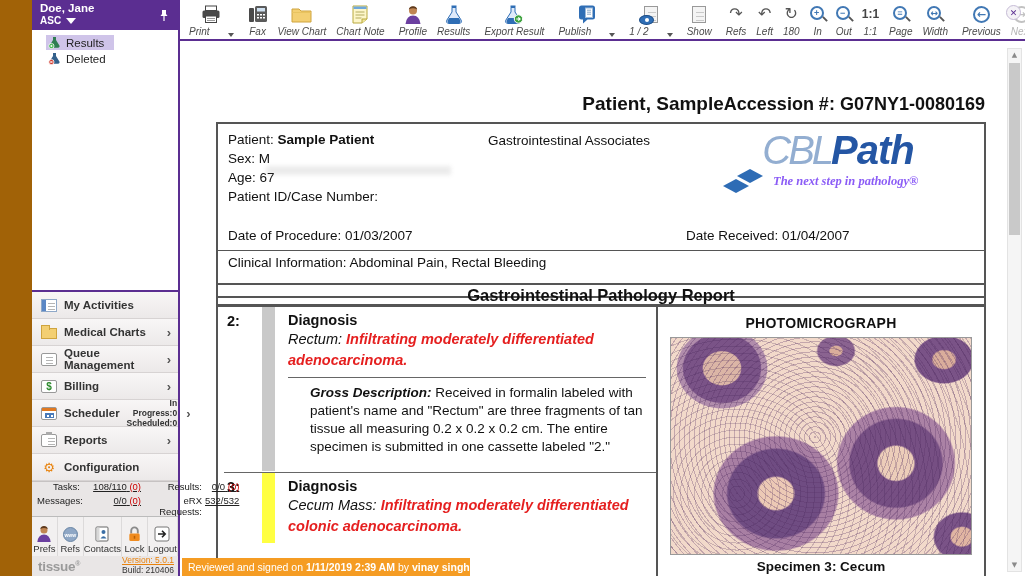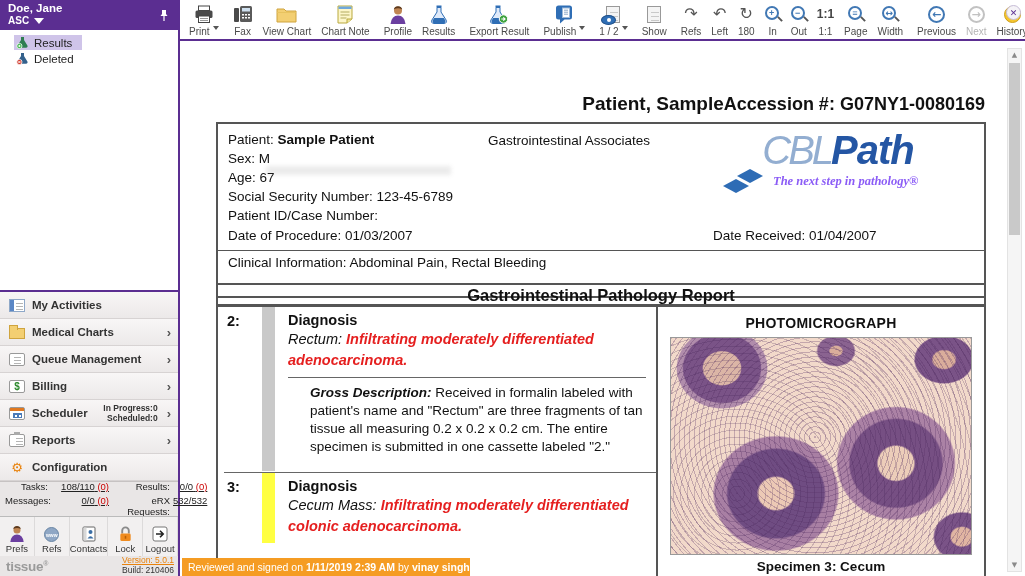--- a/index.html
+++ b/index.html
@@ -1,22 +1,22 @@
 <!DOCTYPE html>
 <html><head>
 <meta charset="utf-8">
 <style>
   * { box-sizing:border-box; margin:0; padding:0; }
   html,body { width:1025px; height:576px; overflow:hidden; }
   body { font-family:"Liberation Sans",sans-serif; background:#fff; position:relative; }
   .glyph { font-family:"DejaVu Sans",sans-serif; }
 
   
-  .left-panel { position:absolute; left:0; top:0; width:180px; height:576px; background:#a3a3a3;
-    border-right:2px solid #5b2e91; display:flex; flex-direction:column; z-index:6; }
+  .left-panel { position:absolute; left:0; top:0; width:180px; height:576px; background:#a16207;
+    border-right:2px solid #5b2e91; display:flex; flex-direction:column; z-index:6;padding-left:32px; }
   .user-header { background:#5b2e91; color:#fff; height:30px; padding:2px 8px; position:relative; flex:none; }
   .user-name { font-size:11.5px; font-weight:bold; line-height:13px; }
   .user-role { font-size:10px; font-weight:bold; display:flex; align-items:center; gap:5px; line-height:12px; }
   .caret-down { width:0; height:0; border-left:5px solid transparent; border-right:5px solid transparent; border-top:6px solid #fff; display:inline-block; }
   .pin { position:absolute; right:9px; top:8px; }
   .tree { flex:1; padding-top:4px; background:#fff; }
   .tree-item { display:flex; align-items:center; gap:5px; margin:1px 0 1px 14px; font-size:11.5px; color:#222; padding:1px 10px 1px 2px; width:max-content; cursor:default; }
   .tree-item.selected { background:#cfc4e9; }
   .menu { border-top:2px solid #5b2e91; flex:none; }
   .menu-row { height:27px; display:flex; align-items:center; gap:7px; padding:0 7px 0 9px;
@@ -51,21 +51,21 @@
   .ver-col { text-align:right; font-size:8.5px; line-height:1.15; }
   .version { color:#e8820c; text-decoration:underline; cursor:pointer; }
   .build { color:#333; }
 
   
   .toolbar { position:absolute; left:180px; top:0; width:845px; height:41px; background:#fff;
     border-bottom:2px solid #5b2e91; display:flex; align-items:stretch; padding:2px 26px 1px 4px; }
   .tb { display:flex; flex-direction:column; align-items:center; justify-content:space-between; padding:2px 5px 1px; font-size:10px; color:#4a4a4a; cursor:pointer; }
   .tb.disabled { color:#b5b5b5; cursor:default; }
   .tb-ico { height:20px; display:flex; align-items:center; justify-content:center; }
-  .tb-lr { display:flex; align-items:flex-start; gap:3px; white-space:nowrap; }
+  .tb-lr { display:flex; align-items:flex-end; gap:18px; white-space:nowrap;font-style:italic; }
   .tb-caret { width:0; height:0; border-left:3.5px solid transparent; border-right:3.5px solid transparent; border-top:4px solid #555; }
   .sep { width:1px; background:#d8d8d8; margin:4px 2px; }
   .spacer { flex:1; }
   .rot { font-size:16px; color:#555; line-height:18px; }
   .mag { position:relative; width:14px; height:14px; border:2px solid #4178b4; border-radius:50%;
     display:flex; align-items:center; justify-content:center; font-size:9px; font-weight:bold; color:#4178b4; margin:0 2px 3px 0; }
   .mag::after { content:""; position:absolute; width:6px; height:2px; background:#555; right:-6px; bottom:-2px; transform:rotate(45deg); }
   .oneone { font-size:12px; font-weight:bold; color:#444; }
   .navc { width:17px; height:17px; border-radius:50%; border:2px solid #4178b4; color:#4178b4; display:flex; align-items:center; justify-content:center; font-size:11px; font-weight:bold; }
   .navc.off { border-color:#c2c2c2; color:#c2c2c2; }
@@ -97,21 +97,21 @@
   .logo { position:absolute; left:495px; top:4px; width:250px; }
   .logo-word { white-space:nowrap; text-align:center; }
   .cbl { font-style:italic; font-size:40px; color:#93aed1; letter-spacing:-3px; }
   .pathw { font-style:italic; font-weight:bold; font-size:40px; color:#2456a4; letter-spacing:-1px; }
   .logo-tag { display:flex; align-items:center; gap:6px; margin-top:-4px; margin-left:8px; }
   .diamonds { position:relative; width:46px; height:24px; flex:none; }
   .dia { position:absolute; width:26px; height:14px; background:#2e6cb5; clip-path:polygon(50% 0,100% 50%,50% 100%,0 50%); }
   .dia1 { left:16px; top:0; } .dia2 { left:2px; top:10px; }
   .tagline { font-style:italic; font-size:12.5px; color:#8b5cf6; font-weight:bold; font-family:"Liberation Serif",serif; white-space:nowrap; }
   .dates-row { position:absolute; left:10px; right:10px; top:104px; font-size:13.5px; }
-  .date-recv { position:absolute; left:485px; top:0; }
+  .date-recv { position:absolute; left:458px; top:0; }
   .info-divider { position:absolute; left:0; right:0; top:126px; border-top:1px solid #555; }
   .clinical { position:absolute; left:10px; top:131px; font-size:13.5px; }
   .report-title-box { position:absolute; top:242px; left:0; width:770px; height:23px; border:2px solid #555;
     text-align:center; font-size:16.5px; font-weight:bold; line-height:20px; }
   .body-box { position:absolute; top:264px; left:0; width:770px; height:280px; border:2px solid #555; border-bottom:none; display:flex; }
   .body-left { flex:1; position:relative; }
   .section { display:flex; align-items:stretch; }
   .sec-num { width:44px; flex:none; font-weight:bold; font-size:14.5px; padding:6px 0 0 9px; }
   .sec-bar { width:13px; flex:none; }
   .bar-gray { background:#c9c9c9; box-shadow:inset 0 -1px 0 #fff; }
@@ -505,21 +505,20 @@
     <div class="doc-title-row">
       <span class="pt-name">Patient, Sample</span>
       <span class="pt-acc">Accession #: G07NY1-0080169</span>
     </div>
 
     <div class="info-box">
       <div class="info-left">
         <div><span>Patient:</span> <b>Sample Patient</b></div>
         <div>Sex: M</div>
         <div>Age: 67</div>
-        <div>Social Security Number:  123-45-6789</div>
         <div>Patient ID/Case Number:</div>
       </div>
       <div class="redacted"></div>
       <div class="practice">Gastrointestinal Associates</div>
       <div class="logo">
         <div class="logo-word"><span class="cbl">CBL</span><span class="pathw">Path</span></div>
         <div class="logo-tag">
           <span class="diamonds">
               <span class="dia dia1"></span>
               <span class="dia dia2"></span>

